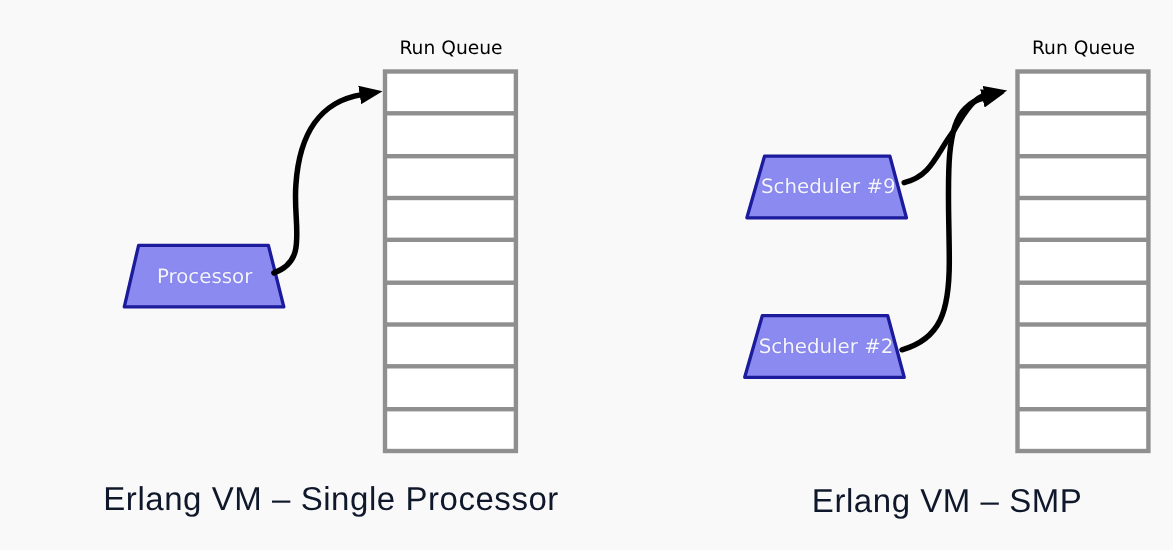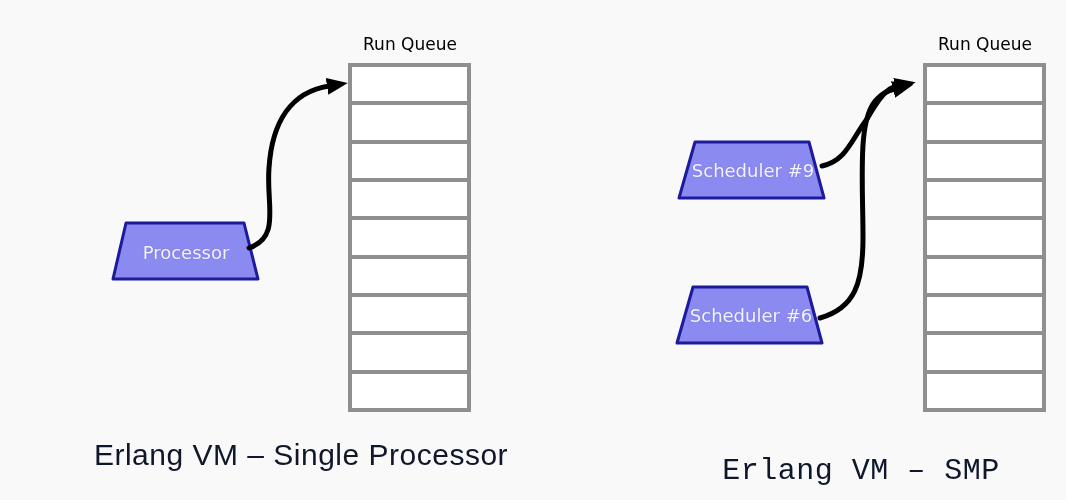--- a/index.html
+++ b/index.html
@@ -106,17 +106,17 @@
       <div class="cell"></div>
       <div class="cell"></div>
       <div class="cell"></div>
       <div class="cell"></div>
       <div class="cell"></div>
       <div class="cell"></div>
     </div>
 
   <div class="sched-label" style="left:724px;top:170px;">Scheduler #9</div>
 
-  <div class="sched-label" style="left:722px;top:315px;">Scheduler #6</div>
+  <div class="sched-label" style="left:722px;top:315px;">Scheduler #2</div>
 
-  <div class="caption" style="left:832px;top:454px;font-family:Liberation Mono, monospace;">Erlang VM – SMP</div>
+  <div class="caption" style="left:832px;top:439px;">Erlang VM – SMP</div>
 
 </div>
 
 </body></html>

